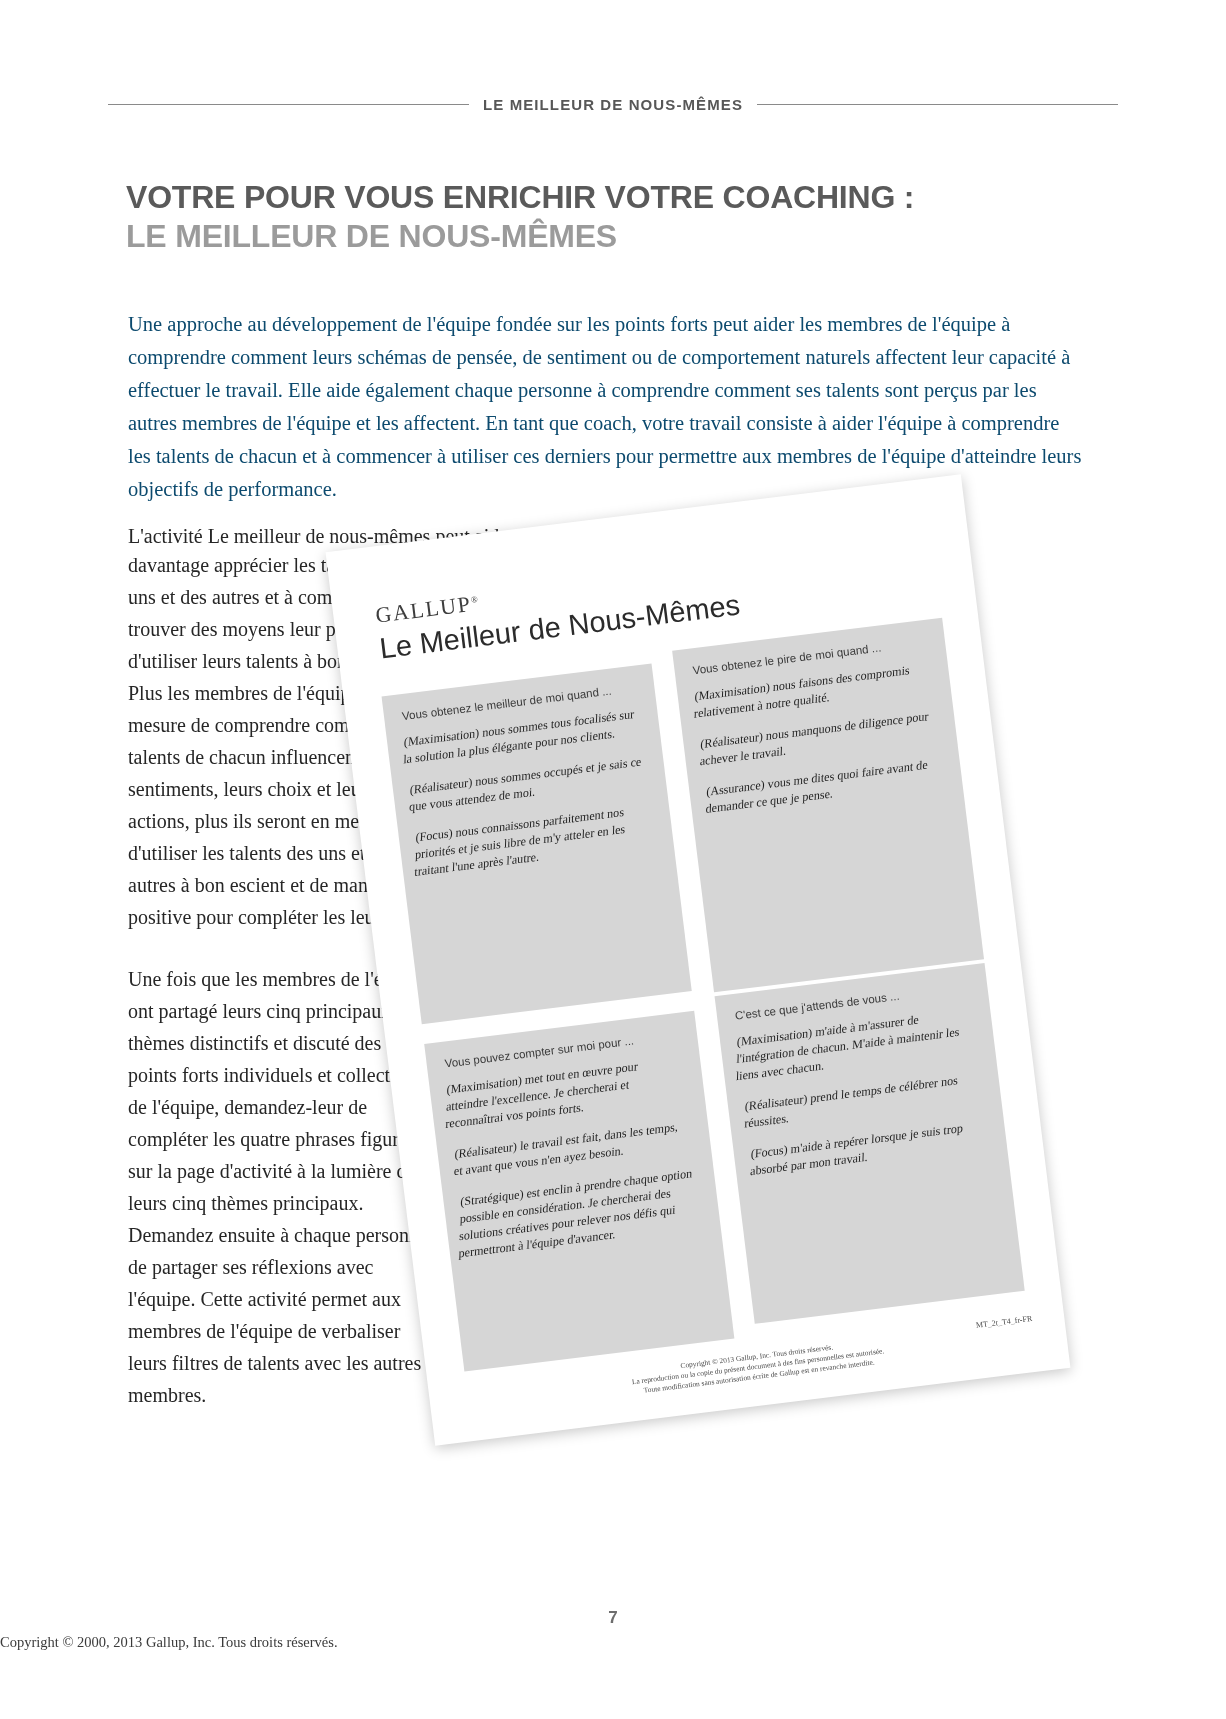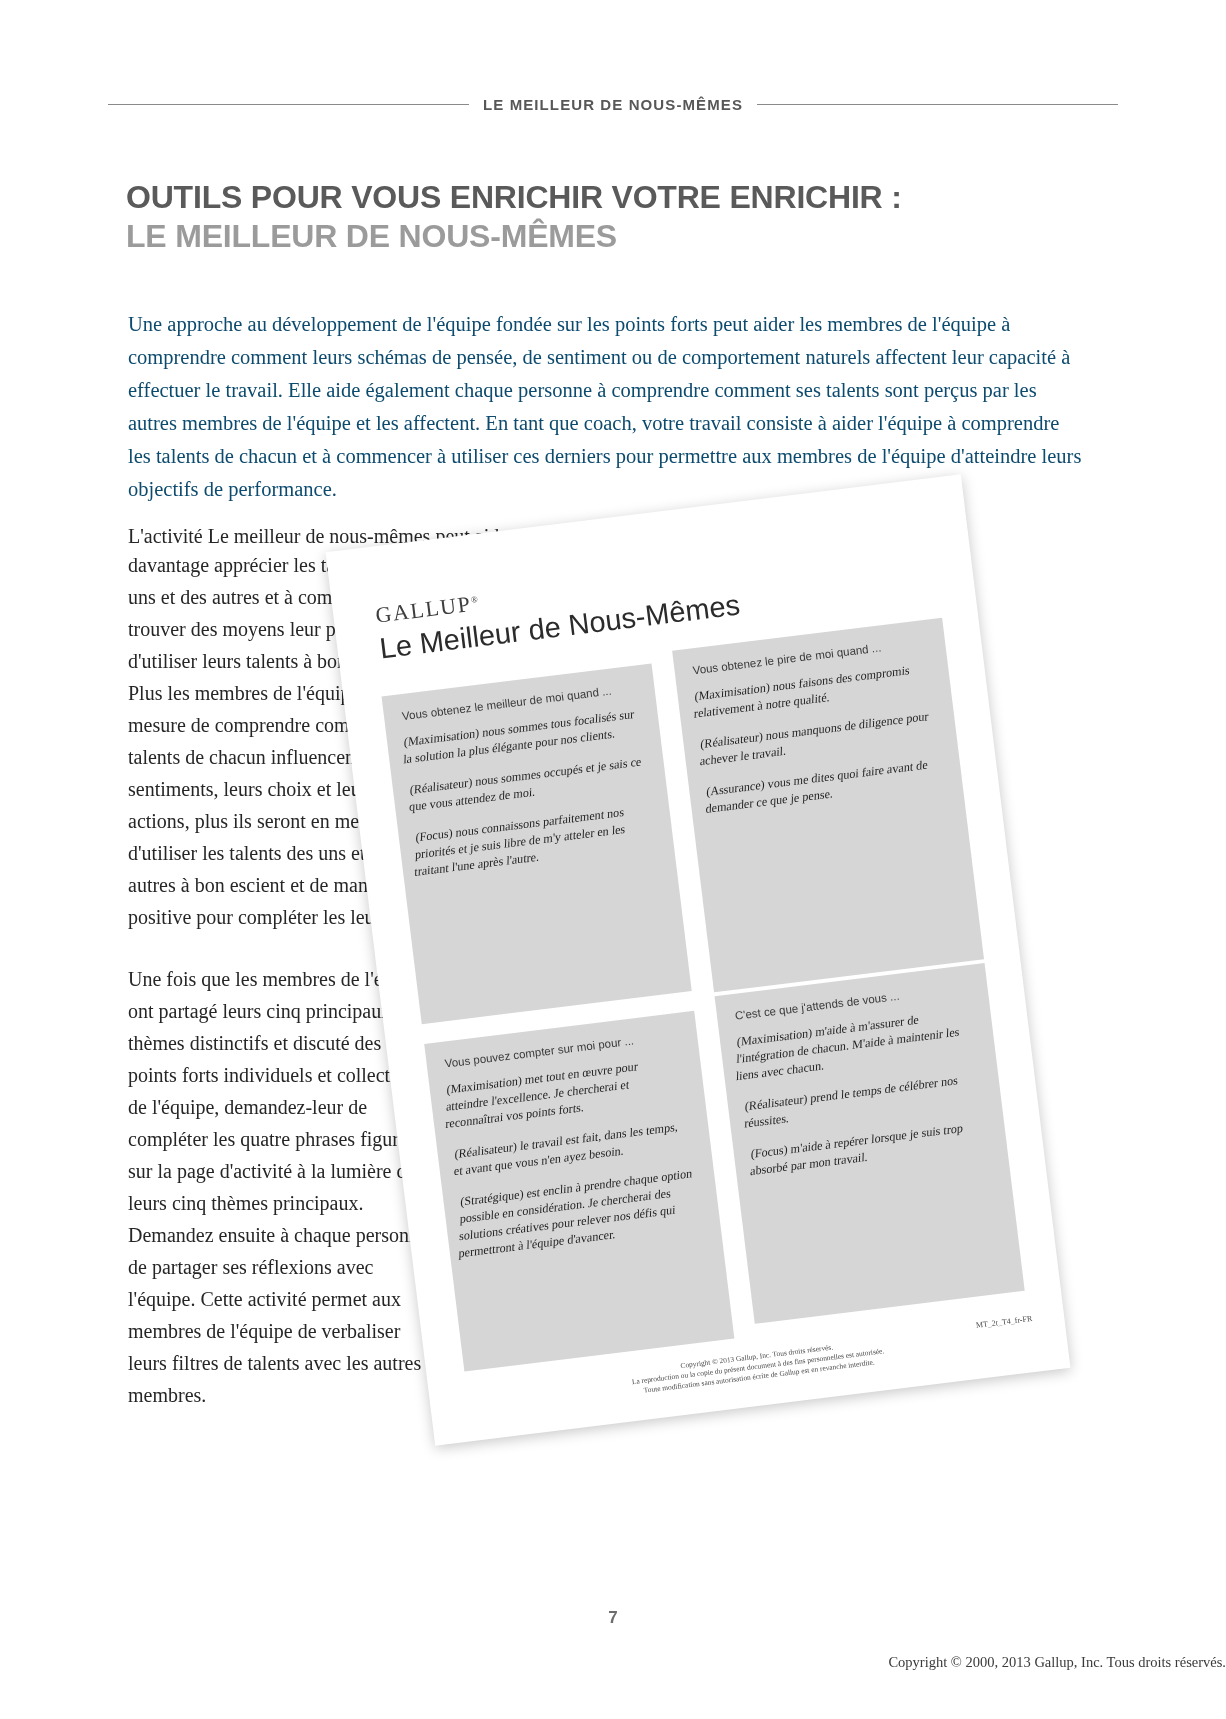--- a/index.html
+++ b/index.html
@@ -202,37 +202,36 @@
     font-family: "Liberation Sans", sans-serif;
     font-weight: bold;
     font-size: 17px;
     color: #6d6d6d;
   }
   .copyright {
     position: absolute;
     left: 0;
     right: 0;
     top: 1634px;
-    text-align: right;
+    text-align: left;
     font-size: 14.5px;
     color: #3a3a3a;
-    margin-top: 20px;
   }
 </style>
 </head>
 <body>
 
 <div class="running-head">
   <span class="rule"></span>
   <span class="rh-text">LE MEILLEUR DE NOUS-MÊMES</span>
   <span class="rule"></span>
 </div>
 
 <div class="title-block">
-  <div class="title-line1">OUTILS POUR VOUS ENRICHIR VOTRE ENRICHIR :</div>
+  <div class="title-line1">VOTRE POUR VOUS ENRICHIR VOTRE COACHING :</div>
   <div class="title-line2">LE MEILLEUR DE NOUS-MÊMES</div>
 </div>
 
 <div class="intro">Une approche au développement de l'équipe fondée sur les points forts peut aider les membres de l'équipe à comprendre comment leurs schémas de pensée, de sentiment ou de comportement naturels affectent leur capacité à effectuer le travail. Elle aide également chaque personne à comprendre comment ses talents sont perçus par les autres membres de l'équipe et les affectent. En tant que coach, votre travail consiste à aider l'équipe à comprendre les talents de chacun et à commencer à utiliser ces derniers pour permettre aux membres de l'équipe d'atteindre leurs objectifs de performance.</div>
 
 <div class="lead-wide">L'activité Le meilleur de nous-mêmes peut aider les équipes à</div>
 
 <div class="left-col" style="top:549px;">
   <p>davantage apprécier les talents des uns et des autres et à commencer à trouver des moyens leur permettant d'utiliser leurs talents à bon escient. Plus les membres de l'équipe sont en mesure de comprendre comment les talents de chacun influencent leurs sentiments, leurs choix et leurs actions, plus ils seront en mesure d'utiliser les talents des uns et des autres à bon escient et de manière positive pour compléter les leurs.</p>
   <p>Une fois que les membres de l'équipe ont partagé leurs cinq principaux thèmes distinctifs et discuté des points forts individuels et collectifs de l'équipe, demandez-leur de compléter les quatre phrases figurant sur la page d'activité à la lumière de leurs cinq thèmes principaux. Demandez ensuite à chaque personne de partager ses réflexions avec l'équipe. Cette activité permet aux membres de l'équipe de verbaliser leurs filtres de talents avec les autres membres.</p>

